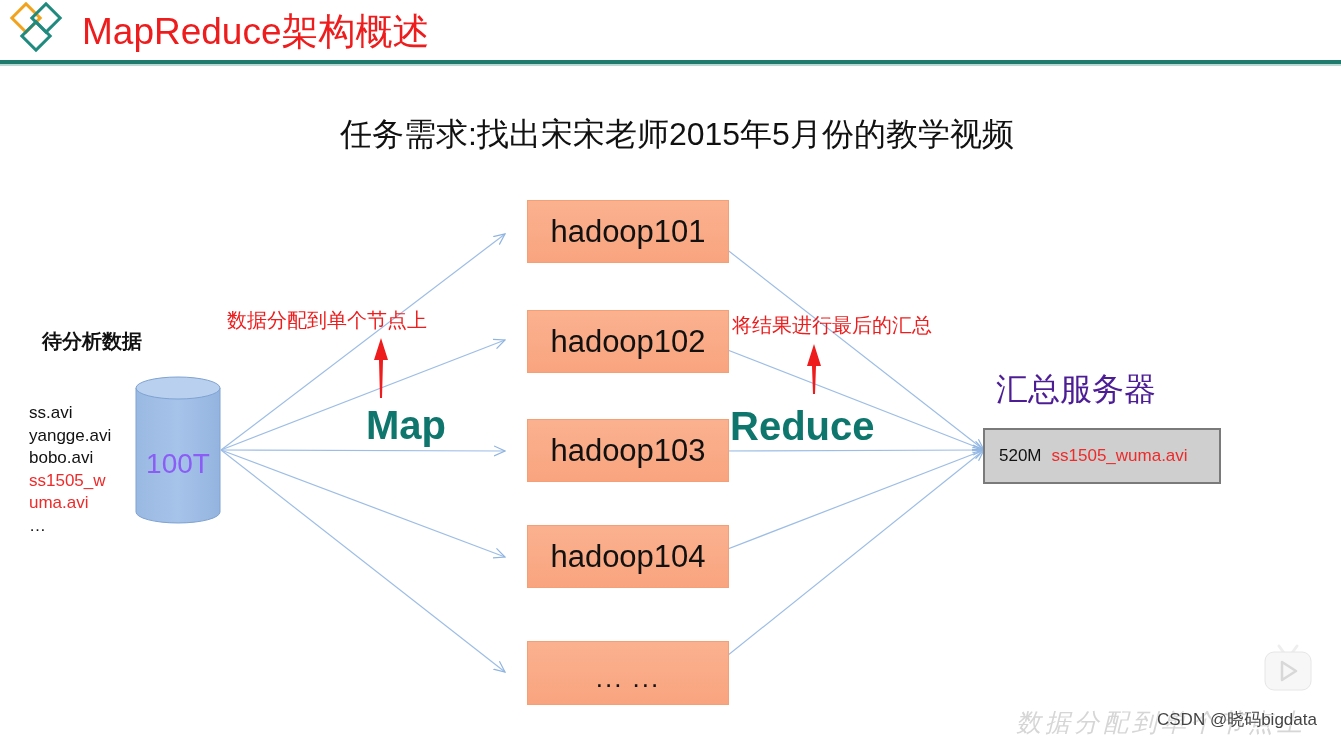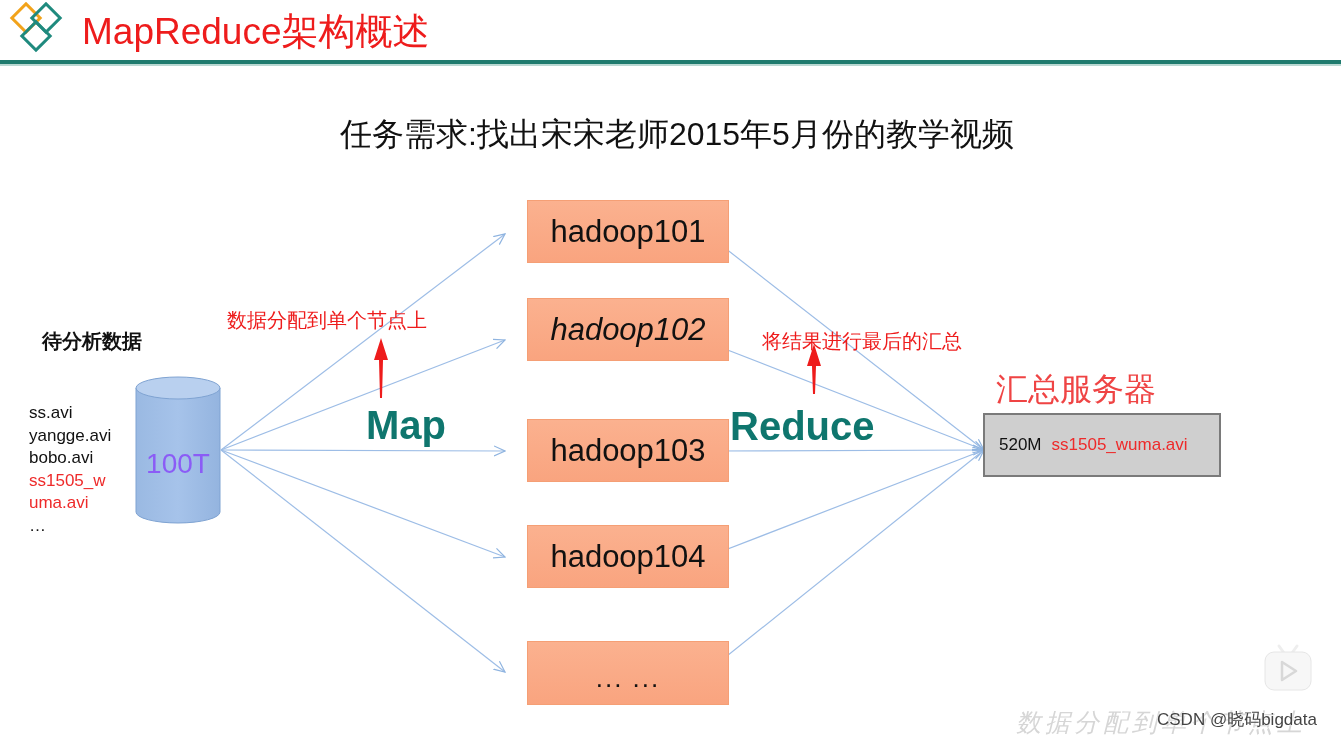--- a/index.html
+++ b/index.html
@@ -38,23 +38,23 @@
       background: linear-gradient(#fbb18f, #f9a47f);
       border: 1px solid #f59f75;
       box-sizing: border-box;
       display: flex; align-items: center; justify-content: center;
       font-size: 31px; color: #111; margin-left: 22px;
     }
 
     .phase-label { position: absolute; font-size: 40px; font-weight: bold; color: #0f766e; }
     .annotation { position: absolute; font-size: 20px; color: #ee1c1c; white-space: nowrap; }
 
-    .server-title { position: absolute; left: 996px; top: 368px; font-size: 32px; color: #ef4444; }
+    .server-title { position: absolute; left: 996px; top: 368px; font-size: 32px; color: #4c1d95; }
     .server-box {
-      position: absolute; left: 983px; top: 413px; width: 238px; height: 64px;
+      position: absolute; left: 983px; top: 428px; width: 238px; height: 56px;
       background: #cfcfcf; border: 2px solid #7a7a7a; box-sizing: border-box;
       display: flex; align-items: center; padding-left: 14px; font-size: 17px; color: #111;
     }
     .server-box .size { margin-right: 10px; }
     .server-box .fname { color: #ee2a2a; }
 
     .play-badge { position: absolute; left: 1262px; top: 642px; width: 52px; height: 52px; }
     .watermark-bg {
       position: absolute; left: 1016px; top: 706px; font-size: 25px; color: #d6d6d6;
       font-family: "DejaVu Serif", serif; font-style: italic; letter-spacing: 4px; white-space: nowrap;
@@ -129,26 +129,26 @@
   </defs>
   <path d="M1 12 V136 A42 11 0 0 0 85 136 V12" fill="url(#cylBody)" stroke="#7fa3d2" stroke-width="1"></path>
   <ellipse cx="43" cy="12" rx="42" ry="11" fill="#b9d0ef" stroke="#7fa3d2" stroke-width="1"></ellipse>
 </svg>
 <div class="cyl-label">100T</div>
 
 <div class="annotation" style="left:227px; top:307px;">数据分配到单个节点上</div>
 <div class="phase-label" style="left:366px; top:403px;">Map</div>
 
 <div class="node" style="top:200px;">hadoop101</div>
-<div class="node" style="top:298px;font-style:italic;">hadoop102</div>
+<div class="node" style="top:310px;">hadoop102</div>
 <div class="node" style="top:419px;">hadoop103</div>
 <div class="node" style="top:525px;">hadoop104</div>
 <div class="node" style="top:641px; height:64px; padding-top:10px; font-size:26px; letter-spacing:2px;">... ...</div>
 
-<div class="annotation" style="left:762px; top:312px;margin-top:16px;">将结果进行最后的汇总</div>
+<div class="annotation" style="left:732px; top:312px;">将结果进行最后的汇总</div>
 <div class="phase-label" style="left:730px; top:404px;">Reduce</div>
 
 <div class="server-title">汇总服务器</div>
 <div class="server-box">
   <span class="size">520M</span>
   <span class="fname">ss1505_wuma.avi</span>
 </div>
 
 <svg class="play-badge" viewBox="0 0 52 52">
   <line x1="17" y1="4" x2="22" y2="11" stroke="#eeeeee" stroke-width="3" stroke-linecap="round"></line>

